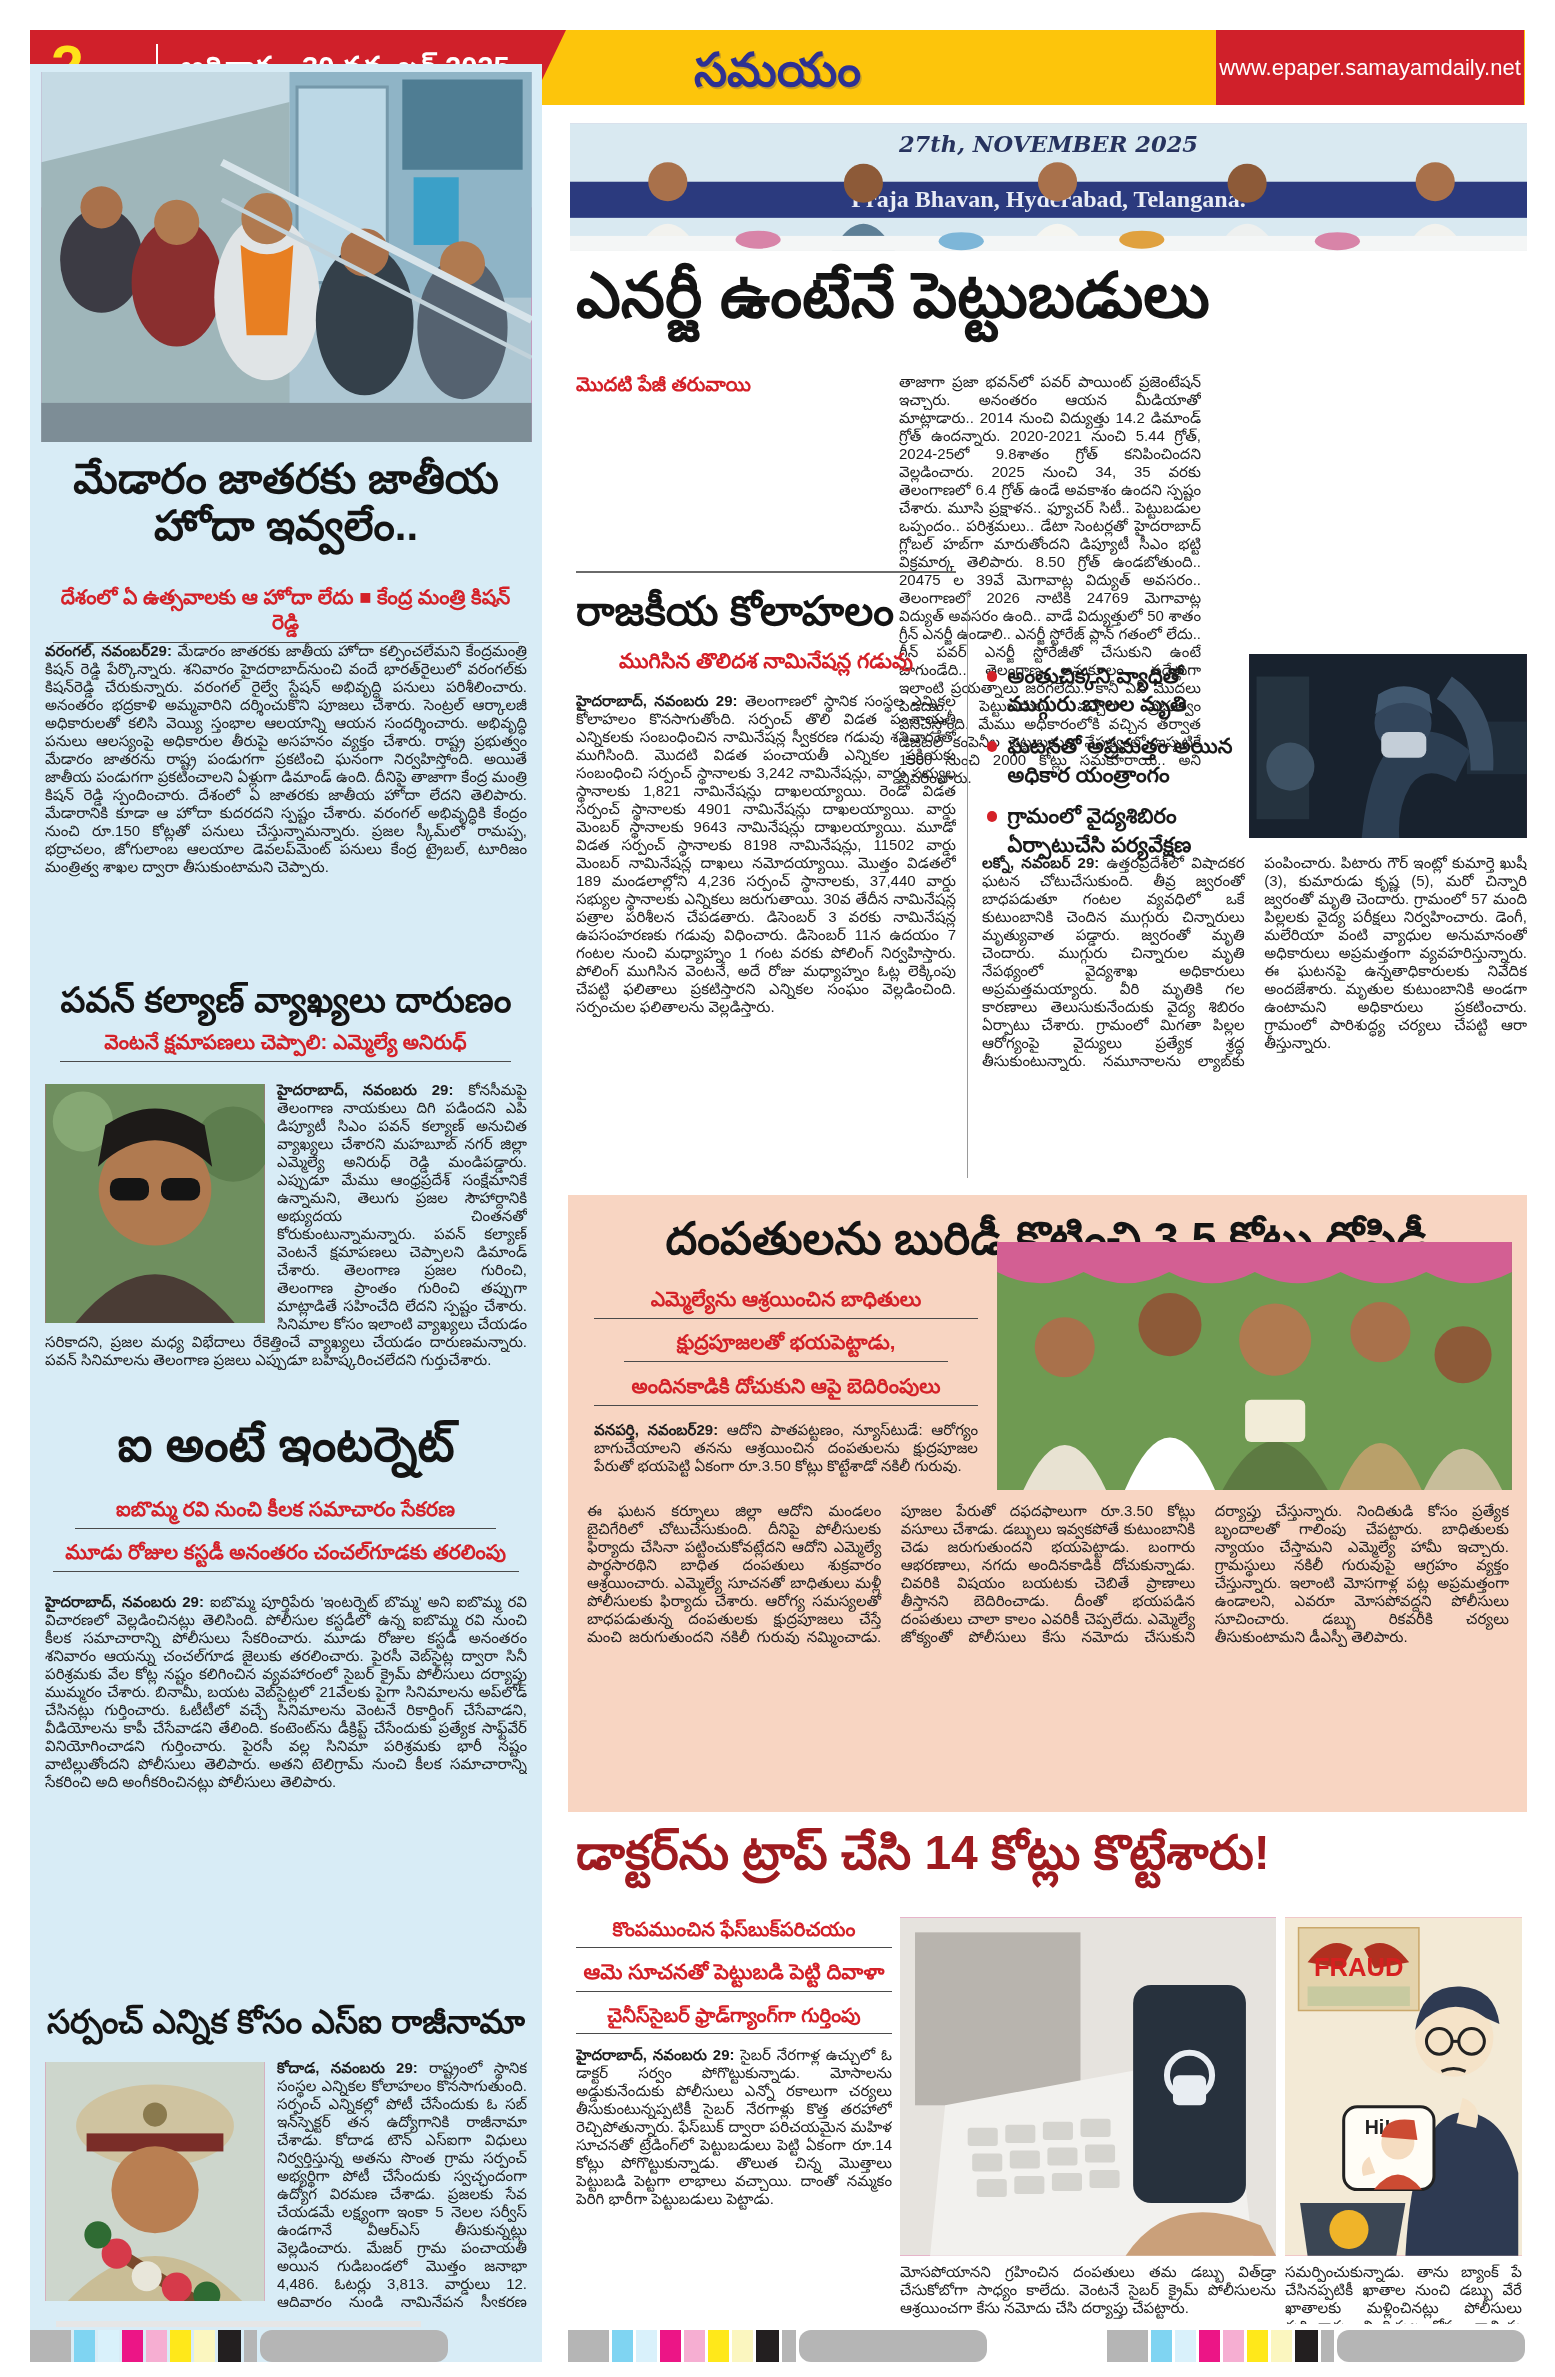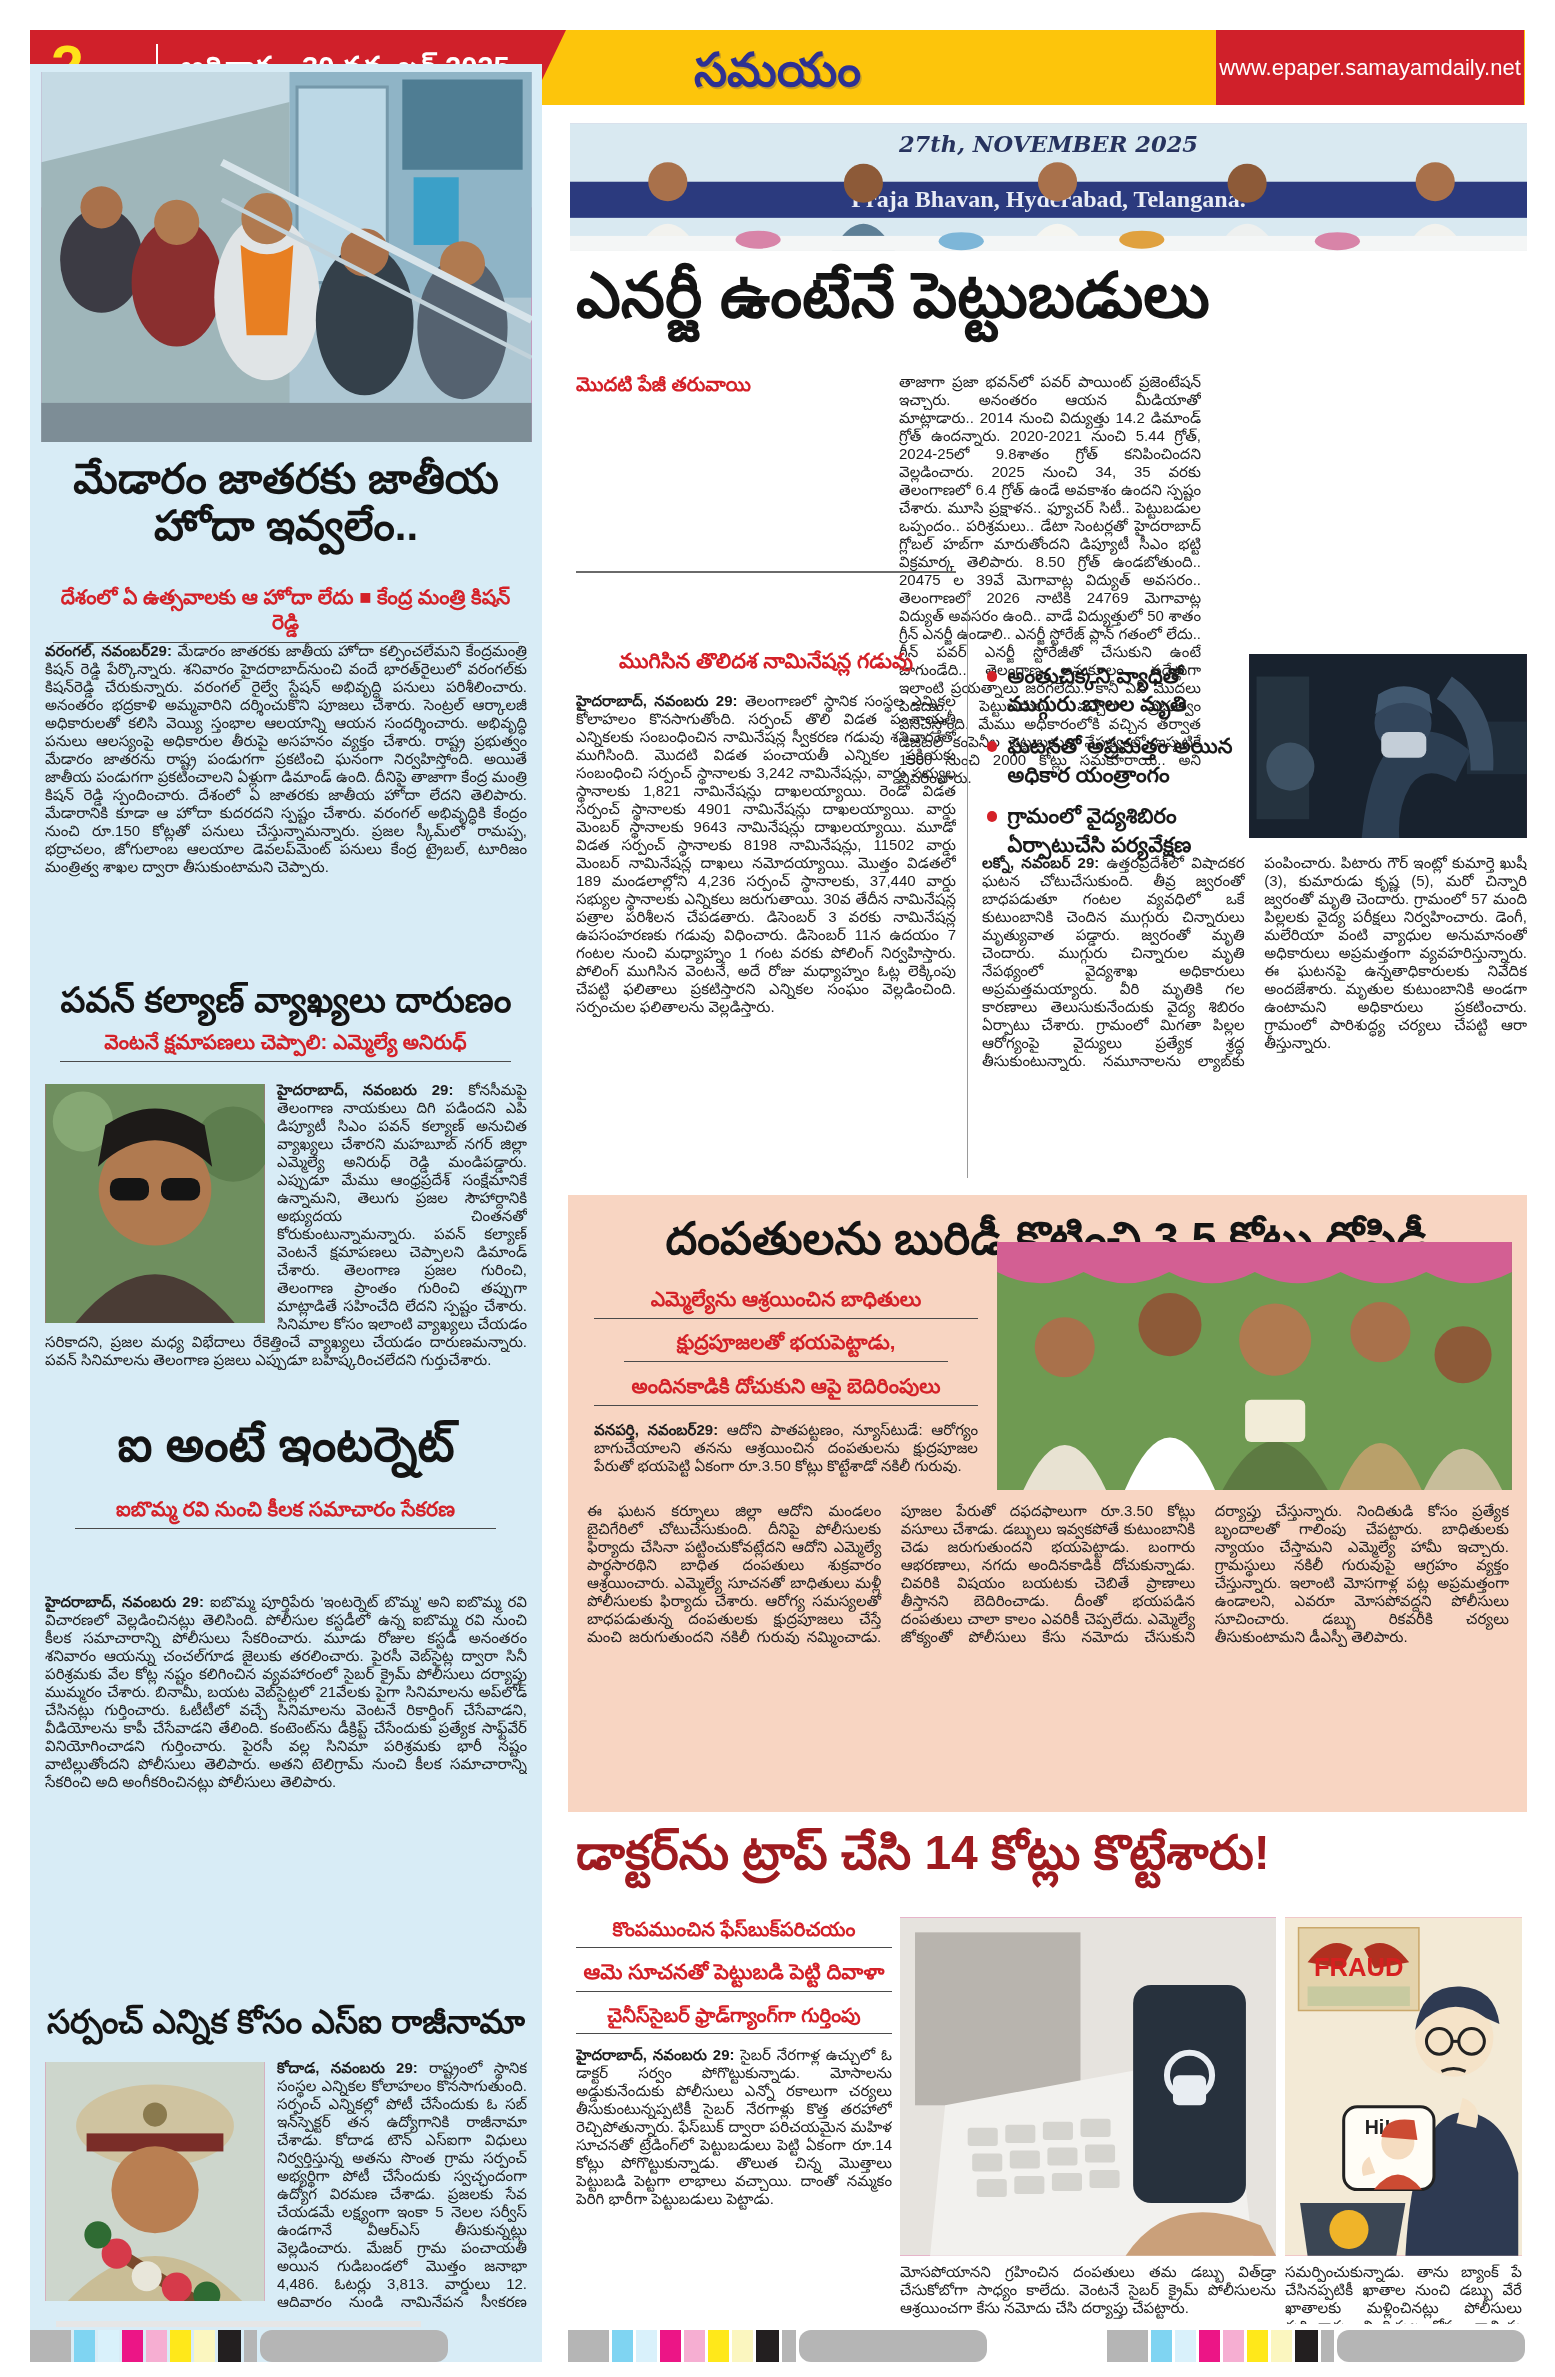--- a/index.html
+++ b/index.html
@@ -121,20 +121,21 @@
           <rect x="154" y="125" width="52" height="30" rx="12" fill="#141414"></rect>
           <path d="M40 318 q106 -130 212 0 Z" fill="#4a3c35"></path>
         </svg>
       </span>
       <span class="dl">హైదరాబాద్, నవంబరు 29:</span>
       <span>కోనసీమపై తెలంగాణ నాయకులు దిగి పడిందని ఎపి డిప్యూటీ సిఎం పవన్ కల్యాణ్ అనుచిత వ్యాఖ్యలు చేశారని మహబూబ్ నగర్ జిల్లా ఎమ్మెల్యే అనిరుధ్ రెడ్డి మండిపడ్డారు. ఎప్పుడూ మేము ఆంధ్రప్రదేశ్ సంక్షేమానికే ఉన్నామని, తెలుగు ప్రజల సౌహార్దానికి అభ్యుదయ చింతనతో కోరుకుంటున్నామన్నారు. పవన్ కల్యాణ్ వెంటనే క్షమాపణలు చెప్పాలని డిమాండ్ చేశారు. తెలంగాణ ప్రజల గురించి, తెలంగాణ ప్రాంతం గురించి తప్పుగా మాట్లాడితే సహించేది లేదని స్పష్టం చేశారు. సినిమాల కోసం ఇలాంటి వ్యాఖ్యలు చేయడం సరికాదని, ప్రజల మధ్య విభేదాలు రేకెత్తించే వ్యాఖ్యలు చేయడం దారుణమన్నారు. పవన్ సినిమాలను తెలంగాణ ప్రజలు ఎప్పుడూ బహిష్కరించలేదని గుర్తుచేశారు.</span>
     </div>
 
     <div class="abs headline" style="left:7.5px;top:1354px;width:497px;font-size:48px;">ఐ అంటే ఇంటర్నెట్</div>
     <div class="abs subhead rule" style="left:45px;top:1433px;width:421px;font-size:20.3px;">ఐబొమ్మ రవి నుంచి కీలక సమాచారం సేకరణ</div>
+    <div class="abs subhead rule" style="left:22.6px;top:1476px;width:466px;font-size:20.3px;">మూడు రోజుల కస్టడీ అనంతరం చంచల్‌గూడకు తరలింపు</div>
     <div class="abs body-text" style="left:15px;top:1529px;width:482px;height:397px;">
       <span class="dl">హైదరాబాద్, నవంబరు 29:</span>
       <span>ఐబొమ్మ పూర్తిపేరు 'ఇంటర్నెట్ బొమ్మ' అని ఐబొమ్మ రవి విచారణలో వెల్లడించినట్లు తెలిసింది. పోలీసుల కస్టడీలో ఉన్న ఐబొమ్మ రవి నుంచి కీలక సమాచారాన్ని పోలీసులు సేకరించారు. మూడు రోజుల కస్టడీ అనంతరం శనివారం ఆయన్ను చంచల్‌గూడ జైలుకు తరలించారు. పైరసీ వెబ్‌సైట్ల ద్వారా సినీ పరిశ్రమకు వేల కోట్ల నష్టం కలిగించిన వ్యవహారంలో సైబర్ క్రైమ్ పోలీసులు దర్యాప్తు ముమ్మరం చేశారు. బినామీ, బయట వెబ్‌సైట్లలో 21వేలకు పైగా సినిమాలను అప్‌లోడ్ చేసినట్లు గుర్తించారు. ఓటీటీలో వచ్చే సినిమాలను వెంటనే రికార్డింగ్ చేసేవాడని, వీడియోలను కాపీ చేసేవాడని తేలింది. కంటెంట్‌ను డీక్రిప్ట్ చేసేందుకు ప్రత్యేక సాఫ్ట్‌వేర్ వినియోగించాడని గుర్తించారు. పైరసీ వల్ల సినిమా పరిశ్రమకు భారీ నష్టం వాటిల్లుతోందని పోలీసులు తెలిపారు. అతని టెలిగ్రామ్ నుంచి కీలక సమాచారాన్ని సేకరించి అది అంగీకరించినట్లు పోలీసులు తెలిపారు.</span>
     </div>
 
     <div class="abs headline" style="left:7.5px;top:1940px;width:497px;font-size:33px;">సర్పంచ్ ఎన్నిక కోసం ఎస్ఐ రాజీనామా</div>
     <div class="abs body-text" style="left:15px;top:1995px;width:482px;height:248px;">
       <span class="photo float-photo">
         <svg width="220" height="239" viewBox="0 0 292 318">
           <rect width="292" height="318" fill="#cdd6cc"></rect>
@@ -185,20 +186,21 @@
   <div class="abs" style="left:570px;top:260px;width:957px;height:316px;">
     <div id="energy-headline" class="abs headline" style="left:6px;top:0;width:948px;text-align:left;">ఎనర్జీ ఉంటేనే పెట్టుబడులు</div>
     <div class="abs" style="left:6px;top:113px;width:948px;height:194px;columns:3;column-gap:21px;">
       <div class="kicker">మొదటి పేజీ తరువాయి</div>
       <div class="body-text" style="height:auto;">తాజాగా ప్రజా భవన్‌లో పవర్ పాయింట్ ప్రజెంటేషన్ ఇచ్చారు. అనంతరం ఆయన మీడియాతో మాట్లాడారు.. 2014 నుంచి విద్యుత్తు 14.2 డిమాండ్ గ్రోత్ ఉందన్నారు. 2020-2021 నుంచి 5.44 గ్రోత్, 2024-25లో 9.8శాతం గ్రోత్ కనిపించిందని వెల్లడించారు. 2025 నుంచి 34, 35 వరకు తెలంగాణలో 6.4 గ్రోత్ ఉండే అవకాశం ఉందని స్పష్టం చేశారు. మూసి ప్రక్షాళన.. ఫ్యూచర్ సిటీ.. పెట్టుబడుల ఒప్పందం.. పరిశ్రమలు.. డేటా సెంటర్లతో హైదరాబాద్ గ్లోబల్ హబ్‌గా మారుతోందని డిప్యూటీ సీఎం భట్టి విక్రమార్క తెలిపారు. 8.50 గ్రోత్ ఉండబోతుంది.. 20475 ల 39వే మెగావాట్ల విద్యుత్ అవసరం.. తెలంగాణలో 2026 నాటికి 24769 మెగావాట్ల విద్యుత్ అవసరం ఉంది.. వాడే విద్యుత్తులో 50 శాతం గ్రీన్ ఎనర్జీ ఉండాలి.. ఎనర్జీ స్టోరేజ్ ప్లాన్ గతంలో లేదు.. గ్రీన్ పవర్ ఎనర్జీ స్టోరేజీతో చేసుకుని ఉంటే బాగుండేది.. తెలంగాణ అనుకూలం.. పదేళ్లుగా ఇలాంటి ప్రయత్నాలు జరగలేదు.. కానీ ఏపీ మొదలు పెడదాం.. పెట్టుబడులు వచ్చేలా ప్రభుత్వం పనిచేస్తోంది. మేము అధికారంలోకి వచ్చిన తర్వాత డిజిటల్ కంపెనీల పెట్టుబడుల నేపథ్యంలో ఇప్పటికే 1500 నుంచి 2000 కోట్లు సమకూరాయి.. అని వివరించారు.</div>
     </div>
     <div class="abs" style="left:6px;top:311px;width:380px;height:1.5px;background:#6a6a6a;"></div>
   </div>
 
   <div class="abs" style="left:576px;top:583px;width:380px;height:602px;">
+    <div class="abs headline" style="left:0;top:6px;width:380px;font-size:41px;text-align:left;">రాజకీయ కోలాహలం</div>
     <div class="abs subhead" style="left:0;top:65px;width:380px;font-size:21px;">ముగిసిన తొలిదశ నామినేషన్ల గడువు</div>
     <div class="abs body-text" style="left:0;top:109px;width:380px;height:488px;">
       <span class="dl">హైదరాబాద్, నవంబరు 29:</span>
       <span>తెలంగాణలో స్థానిక సంస్థల ఎన్నికల కోలాహలం కొనసాగుతోంది. సర్పంచ్ తొలి విడత పంచాయతీ ఎన్నికలకు సంబంధించిన నామినేషన్ల స్వీకరణ గడువు శనివారంతో ముగిసింది. మొదటి విడత పంచాయతీ ఎన్నికల ప్రక్రియకు సంబంధించి సర్పంచ్ స్థానాలకు 3,242 నామినేషన్లు, వార్డు సభ్యుల స్థానాలకు 1,821 నామినేషన్లు దాఖలయ్యాయి. రెండో విడత సర్పంచ్ స్థానాలకు 4901 నామినేషన్లు దాఖలయ్యాయి. వార్డు మెంబర్ స్థానాలకు 9643 నామినేషన్లు దాఖలయ్యాయి. మూడో విడత సర్పంచ్ స్థానాలకు 8198 నామినేషన్లు, 11502 వార్డు మెంబర్ నామినేషన్ల దాఖలు నమోదయ్యాయి. మొత్తం విడతలో 189 మండలాల్లోని 4,236 సర్పంచ్ స్థానాలకు, 37,440 వార్డు సభ్యుల స్థానాలకు ఎన్నికలు జరుగుతాయి. 30వ తేదీన నామినేషన్ల పత్రాల పరిశీలన చేపడతారు. డిసెంబర్ 3 వరకు నామినేషన్ల ఉపసంహరణకు గడువు విధించారు. డిసెంబర్ 11న ఉదయం 7 గంటల నుంచి మధ్యాహ్నం 1 గంట వరకు పోలింగ్ నిర్వహిస్తారు. పోలింగ్ ముగిసిన వెంటనే, అదే రోజు మధ్యాహ్నం ఓట్ల లెక్కింపు చేపట్టి ఫలితాలు ప్రకటిస్తారని ఎన్నికల సంఘం వెల్లడించింది. సర్పంచుల ఫలితాలను వెల్లడిస్తారు.</span>
     </div>
   </div>
   <div class="abs vline" style="left:967px;top:591px;height:587px;"></div>
 
   <div class="abs" style="left:982px;top:583px;width:545px;height:602px;">
     <ul class="abs bullets" style="left:0;top:79px;width:256px;">

